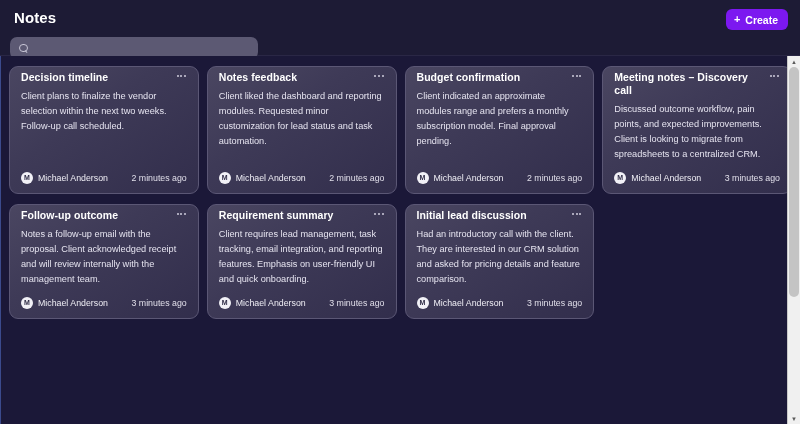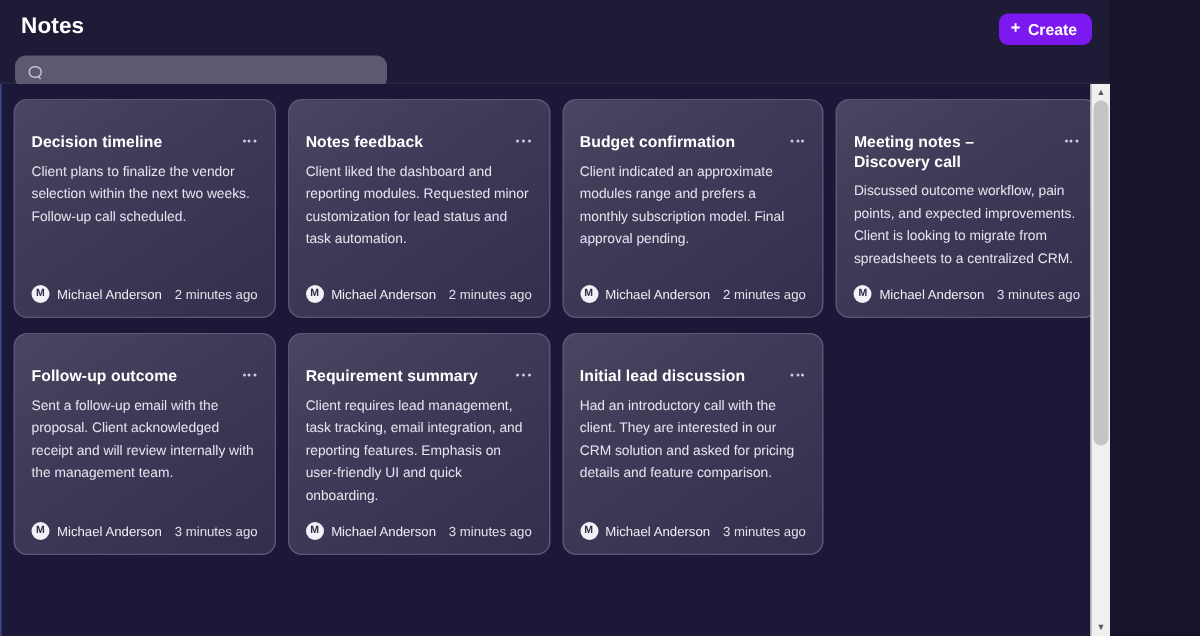--- a/index.html
+++ b/index.html
@@ -11,21 +11,21 @@
   }
 
   body {
     font-family: "Liberation Sans", sans-serif;
     background: #16142b;
     color: #ffffff;
     -webkit-font-smoothing: antialiased;
   }
 
   .app {
-    width: 740px;
+    width: 800px;
     height: 424px;
     display: flex;
     flex-direction: column;
     position: relative;
     background: #16142b;
   }
 
   
   .header {
     height: 56px;
@@ -137,21 +137,21 @@
     display: grid;
     grid-template-columns: repeat(4, 1fr);
     gap: 10px 8px;
     align-content: start;
   }
 
   .note-card {
     background: linear-gradient(145deg, #4a4661 0%, #3e3a57 40%, #322e4c 100%);
     border: 1px solid #5b5775;
     border-radius: 9px;
-    padding: 22px 11px 9px 11px;
+    padding: 4px 11px 9px 11px;
     min-height: 103px;
     display: flex;
     flex-direction: column;
     position: relative;
     cursor: pointer;
   }
 
   .card-head {
     display: flex;
     align-items: flex-start;
@@ -370,21 +370,21 @@
         </div>
         <div class="note-card">
           <div class="card-head">
             <div class="card-title">Follow-up outcome</div>
             <div class="card-menu">
               <span></span>
               <span></span>
               <span></span>
             </div>
           </div>
-          <div class="card-body">Sent a follow-up email with the proposal. Client acknowledged receipt and will review internally with the management team.</div>
+          <div class="card-body">Notes a follow-up email with the proposal. Client acknowledged receipt and will review internally with the management team.</div>
           <div class="card-footer">
             <div class="author">
               <div class="avatar">M</div>
               <div class="author-name">Michael Anderson</div>
             </div>
             <div class="timestamp">3 minutes ago</div>
           </div>
         </div>
         <div class="note-card">
           <div class="card-head">

